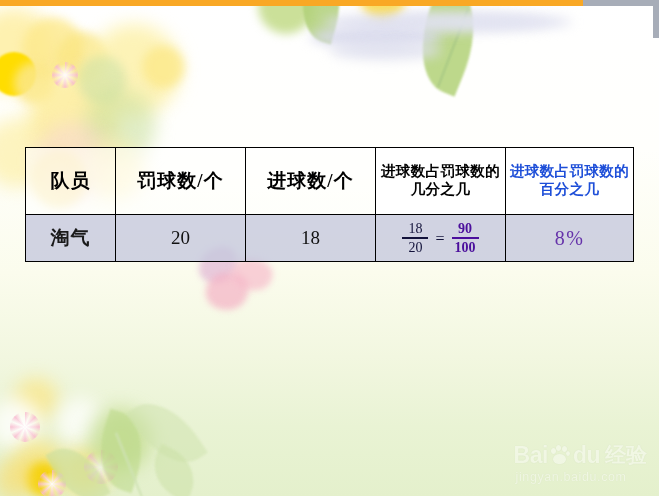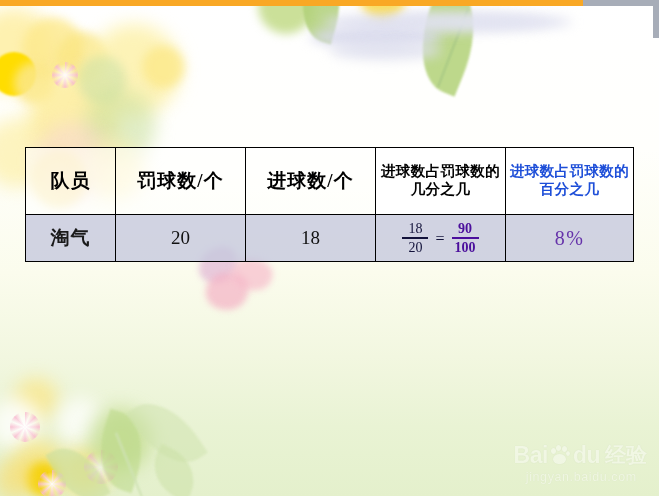--- a/index.html
+++ b/index.html
@@ -192,21 +192,21 @@
     color: #12123a;
     position: relative;
     top: 1px;
   }
 
   
   #watermark {
     position: absolute;
     right: 12px;
     bottom: 12px;
-    text-align: center;
+    text-align: left;
     opacity: .42;
     z-index: 4;
     pointer-events: none;
     font-family: "Liberation Sans", sans-serif;
   }
   .wm-row {
     display: flex;
     align-items: center;
     gap: 2px;
   }

